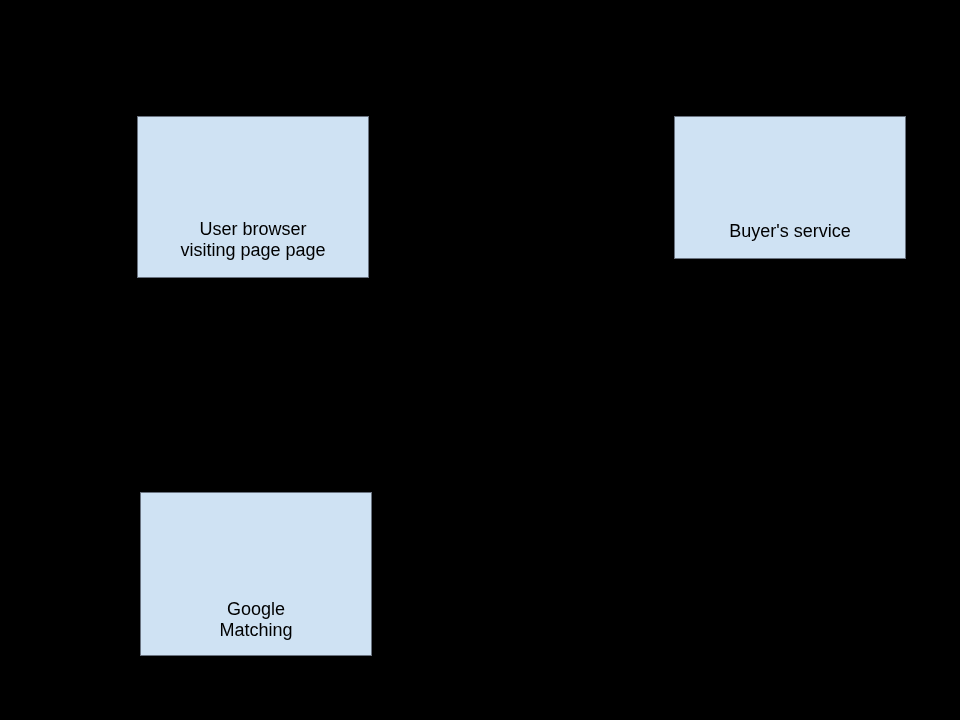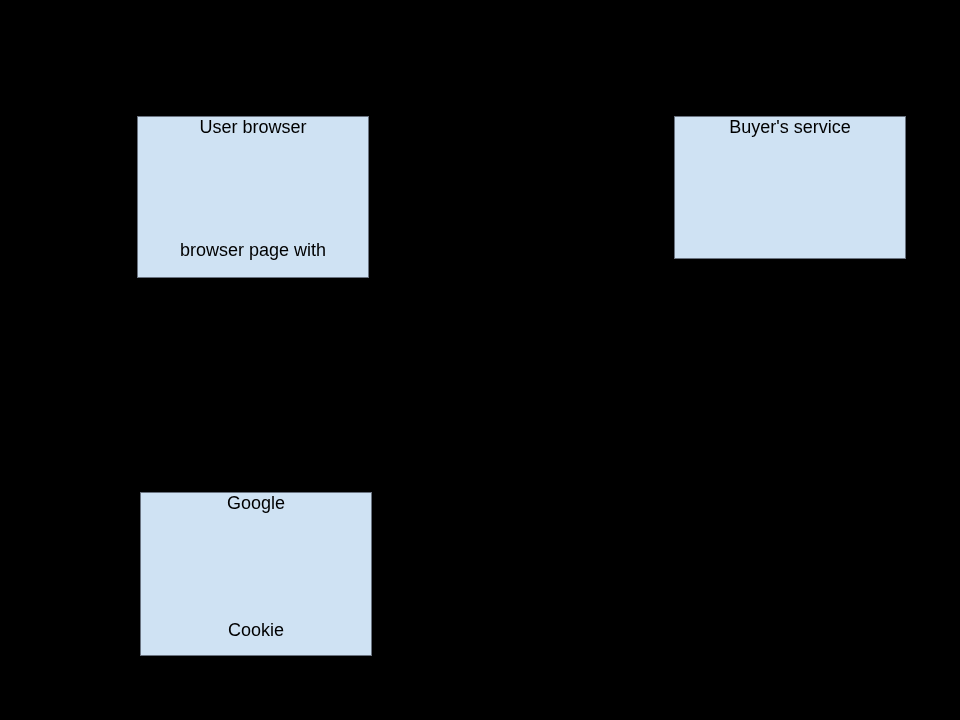--- a/index.html
+++ b/index.html
@@ -17,21 +17,21 @@
   }
   .node {
     position: absolute;
     box-sizing: border-box;
     background: #cfe2f3;
     border: 1px solid #6a7380;
     color: #000000;
     display: flex;
     flex-direction: column;
     align-items: center;
-    justify-content: space-between;
+    justify-content: flex-end;
     text-align: center;
     font-size: 18px;
     line-height: 21px;
     padding-bottom: 16px;
   }
   .node .line {
     display: block;
     white-space: nowrap;
   }
   #node-user-browser {
@@ -54,25 +54,25 @@
     padding-bottom: 14px;
   }
 </style>
 </head>
 <body>
 
 <div id="canvas">
 
   <div id="node-user-browser" class="node">
     <span class="line">User browser</span>
-    <span class="line">browser page with</span>
+    <span class="line">visiting page page</span>
   </div>
 
   <div id="node-buyers-service" class="node">
     <span class="line">Buyer's service</span>
   </div>
 
   <div id="node-google-cookie-matching-service" class="node">
     <span class="line">Google</span>
-    <span class="line">Cookie</span>
+    <span class="line">Matching</span>
   </div>
 
 </div>
 
 </body></html>

